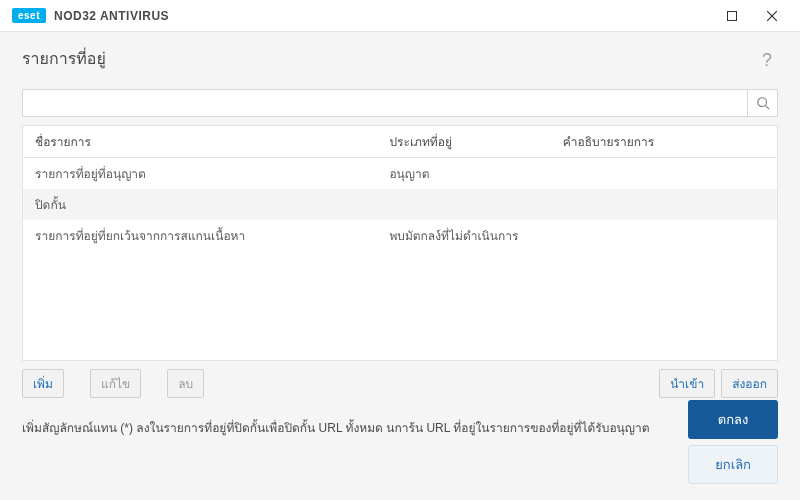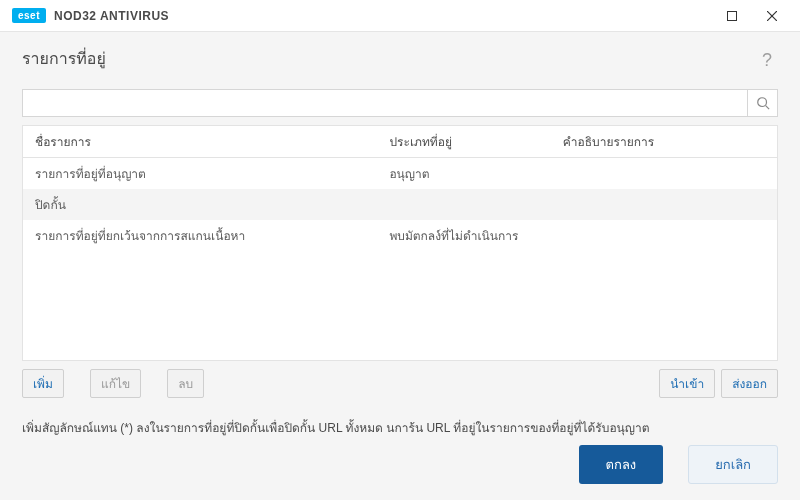--- a/index.html
+++ b/index.html
@@ -26,21 +26,21 @@
 .col2 { flex: 0 0 23%; }
 .col3 { flex: 1; }
 .tbody { flex: 1; overflow: auto; }
 .tr { display: flex; font-size: 12px; color: #5a5a5a; }
 .tr:nth-child(2) { background: #f4f4f4; }
 .actions-row { display: flex; align-items: center; margin-top: 8px; gap: 6px; }
 .small-btn { font-size: 12px; padding: 4px 10px; border: 1px solid #cfcfcf; background: #f2f2f2; color: #1e6db3; border-radius: 2px; cursor: pointer; }
 .small-btn.disabled { color: #9a9a9a; cursor: default; margin-left: 20px; }
 .actions-spacer { flex: 1; }
 .hint { font-size: 12px; color: #4a4a4a; padding: 16px 22px 0; }
-.footer { position: absolute; bottom: 16px; right: 22px; display: flex; gap: 25px; }
+.footer { position: absolute; bottom: 16px; right: 22px; display: flex; gap: 6px; flex-direction: column; }
 .btn { font-size: 13px; padding: 8px 26px; border-radius: 3px; border: 1px solid transparent; cursor: pointer; }
 .btn-primary { background: #165a9a; color: #fff; }
 .btn-secondary { background: #eef3f8; color: #2a6db0; border-color: #d3e0ec; }
 </style>
 </head>
 <body>
 
 <div class="titlebar">
   <span class="logo-badge">eset</span>
   <span class="product-name">NOD32 ANTIVIRUS</span>

